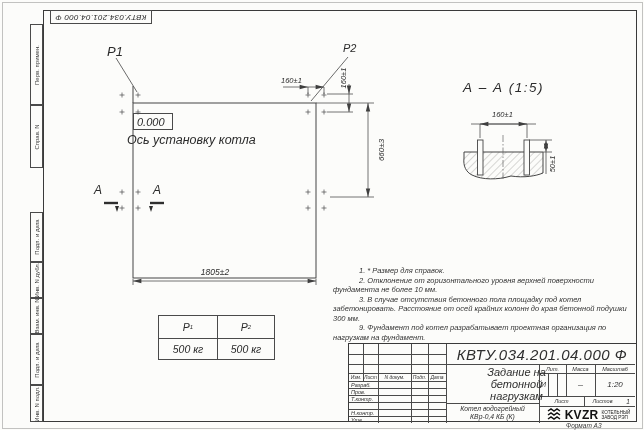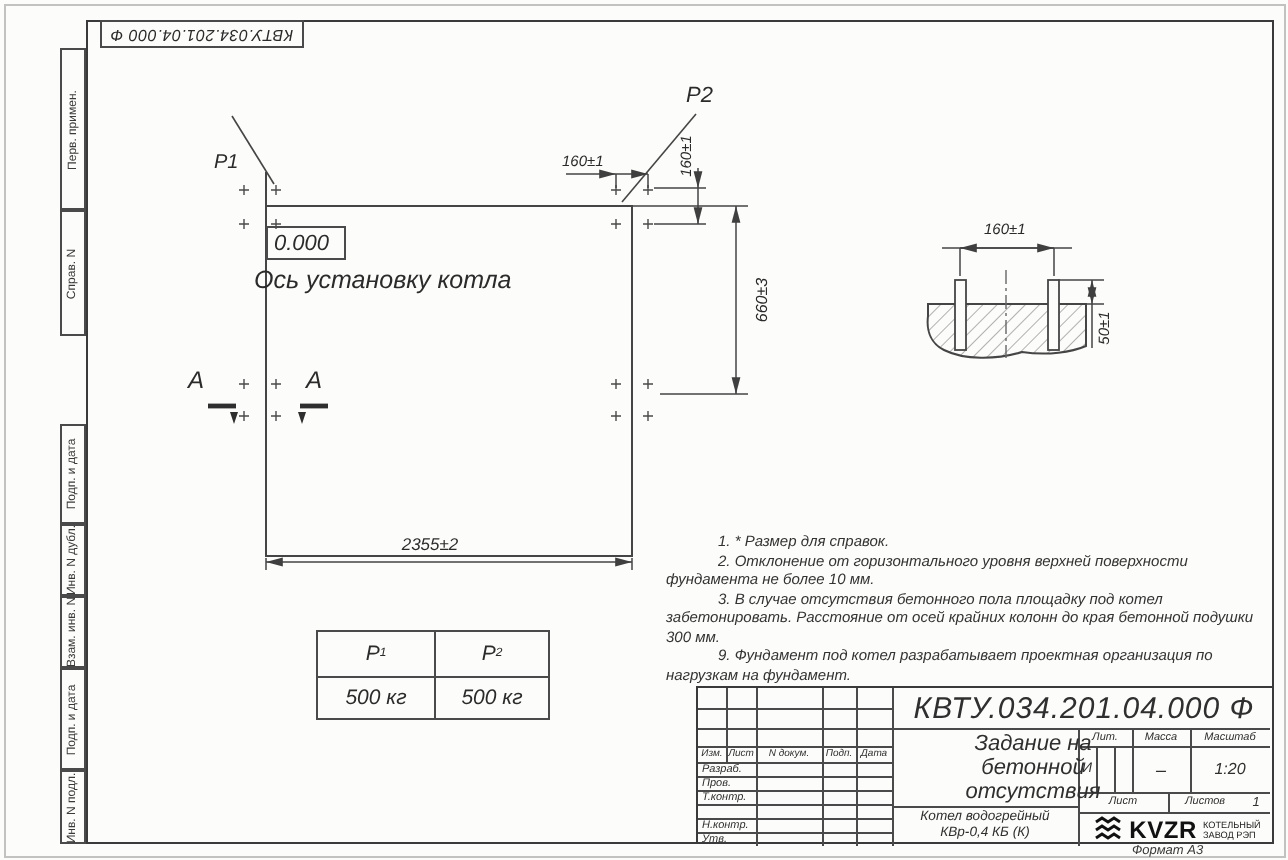--- a/index.html
+++ b/index.html
@@ -141,37 +141,38 @@
       <line x1="471" y1="124" x2="536" y2="124"></line>
       <line x1="480" y1="124" x2="527" y2="124" marker-start="url(#arr)" marker-end="url(#arr)"></line>
 
       <line x1="529" y1="140" x2="552" y2="140"></line>
       <line x1="543" y1="152" x2="552" y2="152"></line>
       <line x1="546" y1="140" x2="546" y2="152" marker-start="url(#arr)" marker-end="url(#arr)"></line>
       <line x1="546" y1="152" x2="546" y2="174"></line>
     </g>
   </svg>
 
-  <div class="lbl" style="left:107px;top:44px;font-size:10px;margin-top:32px;">P1</div>
+  <div class="lbl" style="left:107px;top:44px;font-size:13px;">P1</div>
   <div class="lbl" style="left:343px;top:42px;font-size:11px;">P2</div>
   <div class="elev">
     <span>0.000</span>
   </div>
   <div class="lbl" style="left:127px;top:133px;font-size:12.5px;">Ось установку котла</div>
   <div class="lbl" style="left:94px;top:183px;font-size:12px;">А</div>
   <div class="lbl" style="left:153px;top:183px;font-size:12px;">А</div>
-  <div class="lbl" style="left:155px;top:267px;width:120px;text-align:center;font-size:8.5px;">2355±2</div>
+  <div class="lbl" style="left:155px;top:267px;width:120px;text-align:center;font-size:8.5px;">1805±2</div>
   <div class="vdim" style="left:381px;top:150px;">
       <span style="font-size:8px;">660±3</span>
     </div>
   <div class="lbl" style="left:281px;top:76px;font-size:7.5px;">160±1</div>
   <div class="vdim" style="left:343px;top:78px;">
       <span style="font-size:7.5px;">160±1</span>
     </div>
 
+  <div class="lbl" style="left:463px;top:80px;font-size:13.5px;letter-spacing:1.5px;">А – А (1:5)</div>
   <div class="lbl" style="left:492px;top:110px;font-size:7.5px;">160±1</div>
   <div class="vdim" style="left:552px;top:164px;">
       <span style="font-size:7.5px;">50±1</span>
     </div>
 
   <div class="notes">
     <p>1.  * Размер для справок.</p>
     <p>2.  Отклонение от горизонтального уровня верхней поверхности фундамента не более 10 мм.</p>
     <p>3.  В случае отсутствия бетонного пола площадку под котел забетонировать. Расстояние от осей крайних колонн до края бетонной подушки 300 мм.</p>
     <p>9.  Фундамент под котел разрабатывает проектная организация по нагрузкам на фундамент.</p>
@@ -230,21 +231,21 @@
     <div class="c lab" style="left:0;top:44px;width:29px;height:7px;font-size:5.5px;">Пров.</div>
     <div class="c lab" style="left:0;top:51px;width:29px;height:7px;font-size:5.5px;">Т.контр.</div>
     <div class="c lab" style="left:0;top:65px;width:29px;height:7px;font-size:5.5px;">Н.контр.</div>
     <div class="c lab" style="left:0;top:72px;width:29px;height:7px;font-size:5.5px;">Утв.</div>
 
     <div class="c" style="left:97px;top:0;width:192px;height:20px;font-size:15px;letter-spacing:.5px;">КВТУ.034.201.04.000  Ф</div>
 
     <div class="c" style="left:97px;top:20px;width:93px;height:39px;flex-direction:column;font-size:11px;line-height:12px;margin-left:24px;">
       <span>Задание на</span>
       <span>бетонной</span>
-      <span>отсутствия</span>
+      <span>нагрузкам</span>
     </div>
 
     <div class="c" style="left:97px;top:59px;width:93px;height:20px;flex-direction:column;font-size:6.8px;line-height:8px;">
       <span>Котел водогрейный</span>
       <span>КВр-0,4  КБ  (К)</span>
     </div>
 
     <div class="c" style="left:190px;top:20px;width:27px;height:9px;font-size:5.5px;">Лит.</div>
     <div class="c" style="left:217px;top:20px;width:29px;height:9px;font-size:5.5px;">Масса</div>
     <div class="c" style="left:246px;top:20px;width:40px;height:9px;font-size:5.5px;">Масштаб</div>

